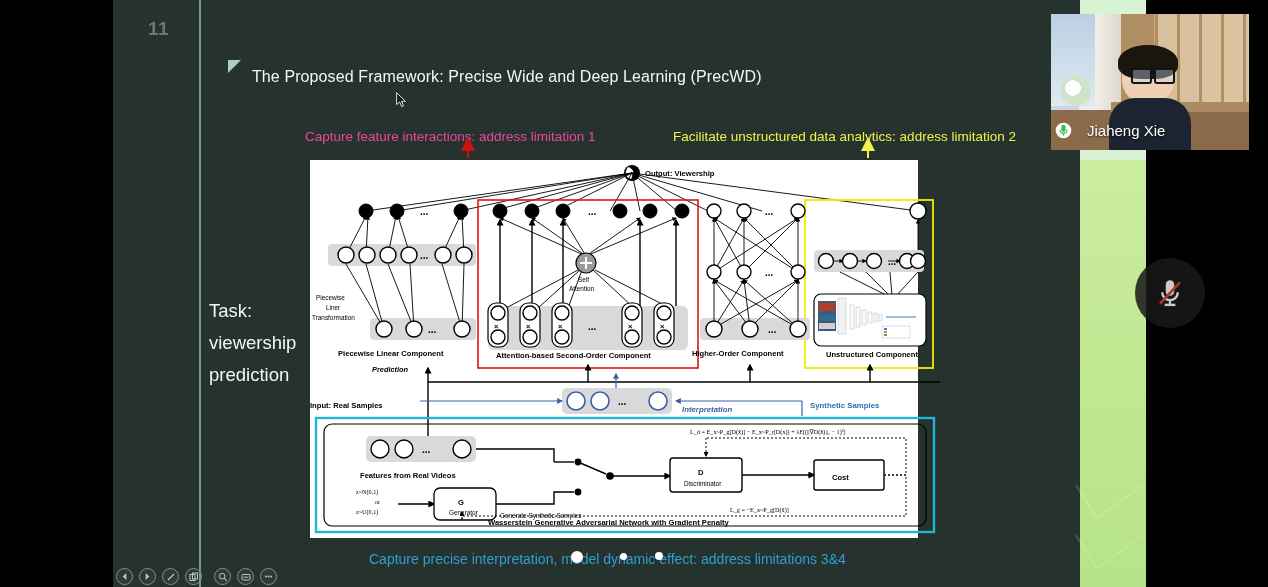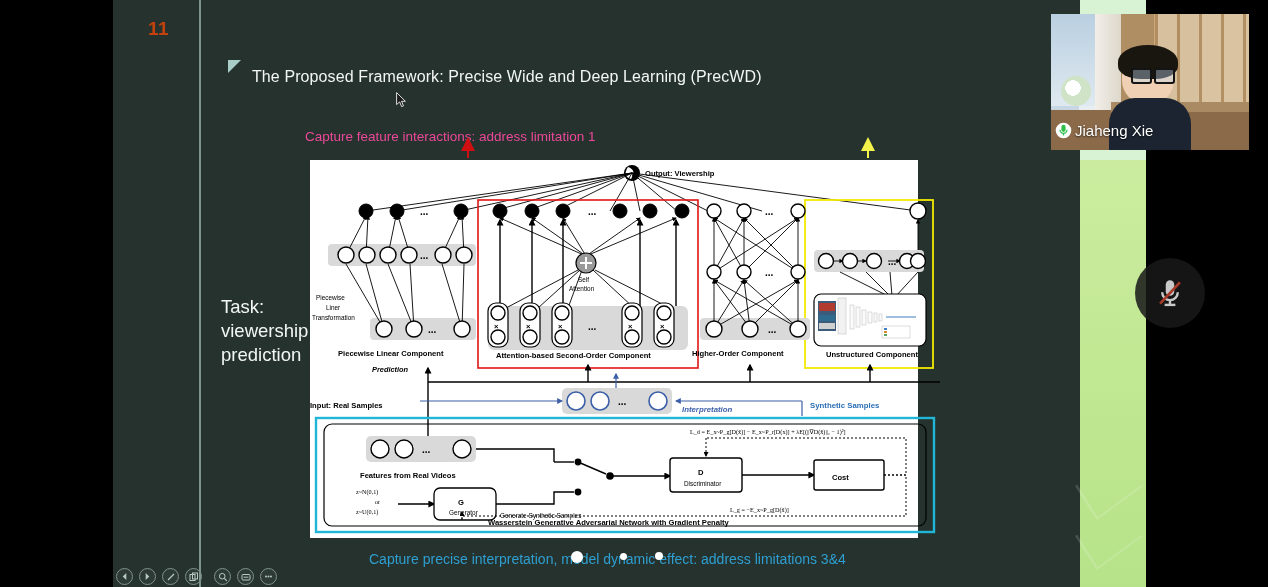--- a/index.html
+++ b/index.html
@@ -14,36 +14,36 @@
   #band-slide{left:201px;width:879px;background:#26322e;}
   #band-green{left:1080px;width:66px;background:linear-gradient(180deg,#d2f0a8,#c2e894 60%,#b6e389);}
   #band-black-right{left:1146px;width:122px;background:#000;}
   #band-green-top{left:1080px;top:0;width:66px;height:160px;background:#d8f3d3;}
 
   .chev{position:absolute;border-left:2px solid rgba(255,255,255,.35);border-bottom:2px solid rgba(255,255,255,.35);}
   #chev1{left:1085px;top:462px;width:46px;height:46px;transform:skewX(-20deg) rotate(-45deg);opacity:.45;}
   #chev2{left:1085px;top:512px;width:46px;height:46px;transform:skewX(-20deg) rotate(-45deg);opacity:.45;}
 
   
-  #slide-num{position:absolute;left:148px;top:18px;color:#c2410c;font-size:19px;font-weight:600;letter-spacing:.5px;}
+  #slide-num{position:absolute;left:148px;top:18px;color:#737373;font-size:19px;font-weight:600;letter-spacing:.5px;}
 
   
   #title-tri{position:absolute;left:228px;top:60px;width:0;height:0;border-top:13px solid #a9cdc9;border-right:13px solid transparent;}
   #slide-title{position:absolute;left:252px;top:68px;color:#f2f6f5;font-size:16px;font-weight:400;letter-spacing:.1px;white-space:nowrap;}
 
   
   .anno{position:absolute;font-size:13.5px;white-space:nowrap;}
   #anno-red{left:305px;top:129px;color:#ec4899;}
   #anno-yellow{left:673px;top:129px;color:#f2f24a;}
   #anno-blue{left:369px;top:551px;color:#2e9fd0;font-size:14px;}
 
   
 
   
-  #task-label{position:absolute;left:221px;top:295px;color:#f2f6f5;font-size:18.5px;line-height:24px;width:110px;}
+  #task-label{position:absolute;left:209px;top:295px;color:#f2f6f5;font-size:18.5px;line-height:32px;width:110px;}
 
   
   #figure{position:absolute;left:310px;top:160px;width:608px;height:378px;background:#fff;}
   #figure svg{display:block;}
 
   
   #webcam{position:absolute;left:1051px;top:14px;width:198px;height:136px;overflow:hidden;background:#1a1a1a;}
   #cam-bg{position:absolute;inset:0;background:
      linear-gradient(90deg,#c9d7e4 0 14%,#e9eef2 14% 22%,#cdb99c 22% 30%,#b08e63 30% 52%,#caa87a 52% 74%,#ddcbb0 74% 100%);}
   #cam-shelf{position:absolute;left:104px;top:0;width:94px;height:96px;background:
@@ -54,21 +54,21 @@
   #cam-desk{position:absolute;left:60px;top:88px;width:138px;height:10px;background:#a9μ;background:#a98a63;}
   #cam-floor{position:absolute;left:0;top:96px;width:198px;height:40px;background:#8b6a4a;}
   #cam-person-head{position:absolute;left:71px;top:36px;width:52px;height:54px;border-radius:48% 48% 44% 44%;background:#f0d0b4;}
   #cam-person-hair{position:absolute;left:67px;top:31px;width:60px;height:34px;border-radius:50% 50% 38% 38%;background:#19150f;}
   #cam-glasses{position:absolute;left:80px;top:54px;width:42px;height:12px;}
   #cam-glasses i{position:absolute;top:0;width:17px;height:12px;border:2px solid #141414;border-radius:3px;background:rgba(190,215,235,.4);}
   #cam-glasses i:nth-child(1){left:0;}
   #cam-glasses i:nth-child(2){left:23px;}
   #cam-body{position:absolute;left:58px;top:84px;width:82px;height:52px;border-radius:26px 26px 0 0;background:#1b2430;}
   #cam-plant{position:absolute;left:10px;top:62px;width:30px;height:30px;border-radius:50%;background:radial-gradient(circle at 40% 40%,#fff 0 30%,#cfe3c6 31% 100%);}
-  #cam-name-wrap{position:absolute;left:4px;top:108px;display:flex;align-items:center;gap:3px;}
+  #cam-name-wrap{position:absolute;left:4px;top:108px;display:flex;align-items:center;gap:15px;}
   #cam-mic{width:17px;height:17px;position:relative;}
   #cam-name{color:#fff;font-size:15px;text-shadow:0 1px 2px rgba(0,0,0,.7);}
 
   
   #mute-btn{position:absolute;left:1135px;top:258px;width:70px;height:70px;border-radius:50%;background:rgba(25,25,25,.86);display:flex;align-items:center;justify-content:center;}
 
   
   #toolbar{position:absolute;left:116px;top:568px;display:flex;gap:6px;align-items:center;}
   .tbtn{width:15px;height:15px;border-radius:50%;border:1px solid #7e928c;display:flex;align-items:center;justify-content:center;color:#a9bdb7;background:rgba(255,255,255,.04);}
   .tbtn svg{display:block;}
@@ -96,20 +96,21 @@
   <div class="band" id="band-black-right"></div>
   <div class="chev" id="chev1"></div>
   <div class="chev" id="chev2"></div>
 
   <div id="slide-num">11</div>
 
   <div id="title-tri"></div>
   <div id="slide-title">The Proposed Framework: Precise Wide and Deep Learning (PrecWD)</div>
 
   <div class="anno" id="anno-red">Capture feature interactions: address limitation 1</div>
+  <div class="anno" id="anno-yellow">Facilitate unstructured data analytics: address limitation 2</div>
   <div class="anno" id="anno-blue">Capture precise interpretation, model dynamic effect: address limitations 3&amp;4</div>
 
   <svg style="position:absolute;left:0;top:0;width:1268px;height:587px;pointer-events:none">
     <defs>
       <marker id="ar-red" markerWidth="7" markerHeight="7" refX="3" refY="3.5" orient="auto">
         <path d="M0,0 L7,3.5 L0,7 z" fill="#d01010"></path>
       </marker>
       <marker id="ar-yel" markerWidth="7" markerHeight="7" refX="3" refY="3.5" orient="auto">
         <path d="M0,0 L7,3.5 L0,7 z" fill="#f2f24a"></path>
       </marker>

